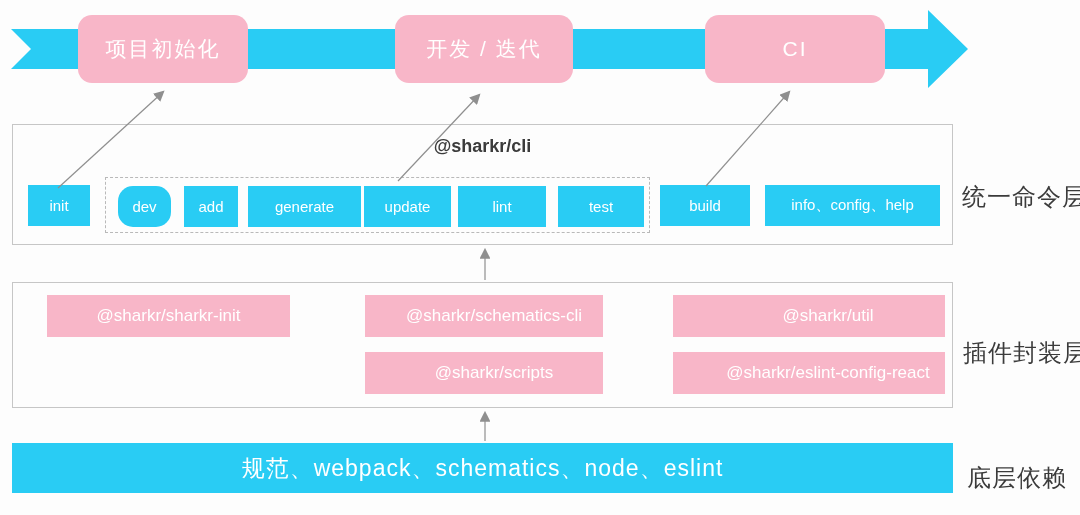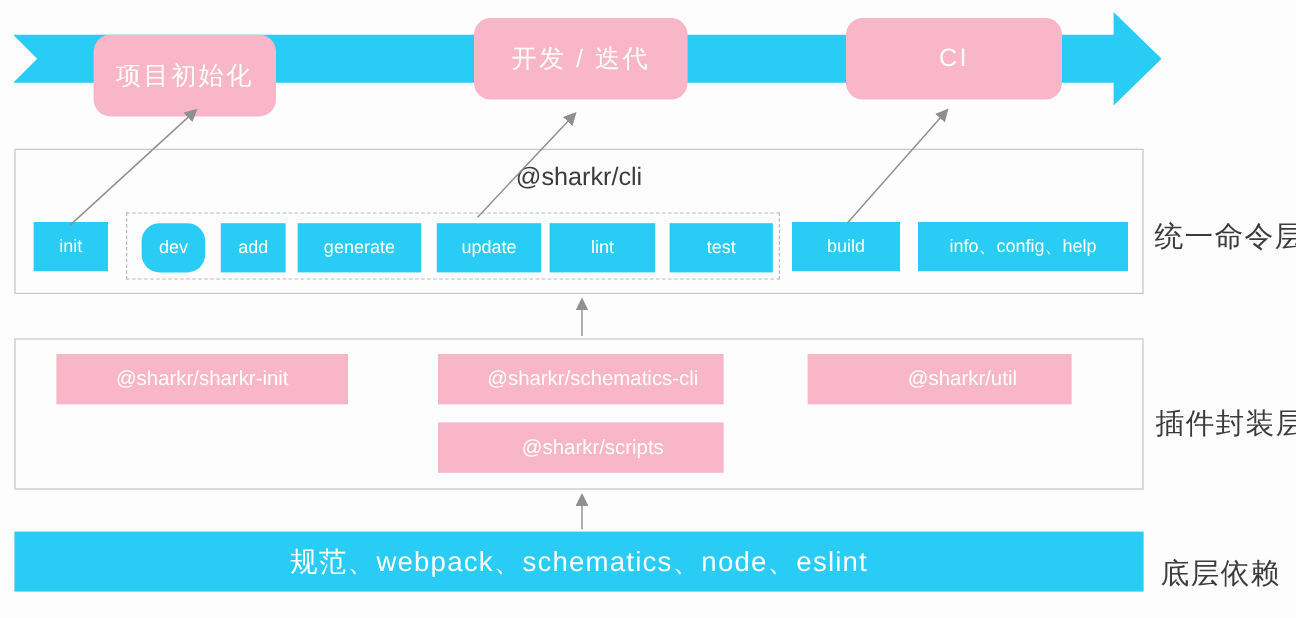--- a/index.html
+++ b/index.html
@@ -14,60 +14,60 @@
   
   .ribbon{
     position:absolute;left:11px;top:10px;width:957px;height:80px;background:var(--cyan);
     clip-path:polygon(0 19px,917px 19px,917px 0,957px 39px,917px 78px,917px 59px,0 59px,20px 39px);
   }
   .stage{
     position:absolute;top:15px;height:68px;background:var(--pink);border-radius:14px;
     display:flex;align-items:center;justify-content:center;
     color:var(--white);font-size:21px;letter-spacing:2px;
   }
-  .stage1{left:78px;width:152px;margin-top:14px;}
+  .stage1{left:78px;width:170px;}
   .stage2{left:395px;width:178px;}
   .stage3{left:705px;width:180px;}
 
   
   .layerbox{position:absolute;left:12px;width:941px;border:1px solid var(--border);background:transparent;}
   .command-layer{top:124px;height:121px;}
   .plugin-layer{top:282px;height:126px;}
 
   .cli-title{position:absolute;left:12px;top:136px;width:941px;text-align:center;
-    color:var(--ink);font-size:21px;}
+    color:var(--ink);font-size:18px;font-weight:bold;}
 
   .cmd{
     position:absolute;top:185px;height:41px;background:var(--cyan);
     display:flex;align-items:center;justify-content:center;
     color:var(--white);font-size:15px;
   }
   .cmd-init{left:28px;width:62px;}
   .cmd-build{left:660px;width:90px;}
   .cmd-info{left:765px;width:175px;}
 
   .dashed-group{position:absolute;left:105px;top:177px;width:545px;height:56px;
     border:1px dashed var(--dash);}
   .dashed-group .cmd{top:8px;}
   .cmd-dev{left:12px;width:53px;border-radius:15px;}
   .cmd-add{left:78px;width:54px;}
-  .cmd-generate{left:142px;width:103px;}
+  .cmd-generate{left:142px;width:113px;}
   .cmd-update{left:258px;width:87px;}
   .cmd-lint{left:352px;width:88px;}
   .cmd-test{left:452px;width:86px;}
 
   .plug{
     position:absolute;height:42px;background:var(--pink);
     display:flex;align-items:center;justify-content:center;
     color:var(--white);font-size:17px;
   }
   .prow1{top:295px;} .prow2{top:352px;}
   .pcol1{left:47px;width:243px;}
   .pcol2{left:365px;width:238px;padding-left:20px;}
-  .pcol3{left:673px;width:220px;padding-left:38px;}
+  .pcol3{left:673px;width:272px;padding-left:38px;}
 
   .dep-bar{
     position:absolute;left:12px;top:443px;width:941px;height:50px;background:var(--cyan);
     display:flex;align-items:center;justify-content:center;
     color:var(--white);font-size:23px;letter-spacing:1px;
   }
 
   .side-label{position:absolute;color:var(--ink);font-size:24px;letter-spacing:1px;white-space:nowrap;}
   .lbl-command{left:962px;top:181px;}
   .lbl-plugin{left:963px;top:337px;}
@@ -103,20 +103,21 @@
   <div class="cmd cmd-info">info、config、help</div>
 
   <div class="side-label lbl-command">统一命令层</div>
 
   <div class="layerbox plugin-layer"></div>
 
   <div class="plug prow1 pcol1">@sharkr/sharkr-init</div>
   <div class="plug prow1 pcol2">@sharkr/schematics-cli</div>
   <div class="plug prow1 pcol3">@sharkr/util</div>
   <div class="plug prow2 pcol2">@sharkr/scripts</div>
+  <div class="plug prow2 pcol3">@sharkr/eslint-config-react</div>
 
   <div class="side-label lbl-plugin">插件封装层</div>
 
   <div class="dep-bar">规范、webpack、schematics、node、eslint</div>
   <div class="side-label lbl-dep">底层依赖</div>
 
   <svg class="arrows" viewBox="0 0 1080 515" xmlns="http://www.w3.org/2000/svg">
     <defs>
       <marker id="ah" markerWidth="9" markerHeight="9" viewBox="0 0 10 10" refX="8" refY="5" orient="auto">
         <path d="M0,0 L10,5 L0,10 z" fill="#8f8f8f"></path>

